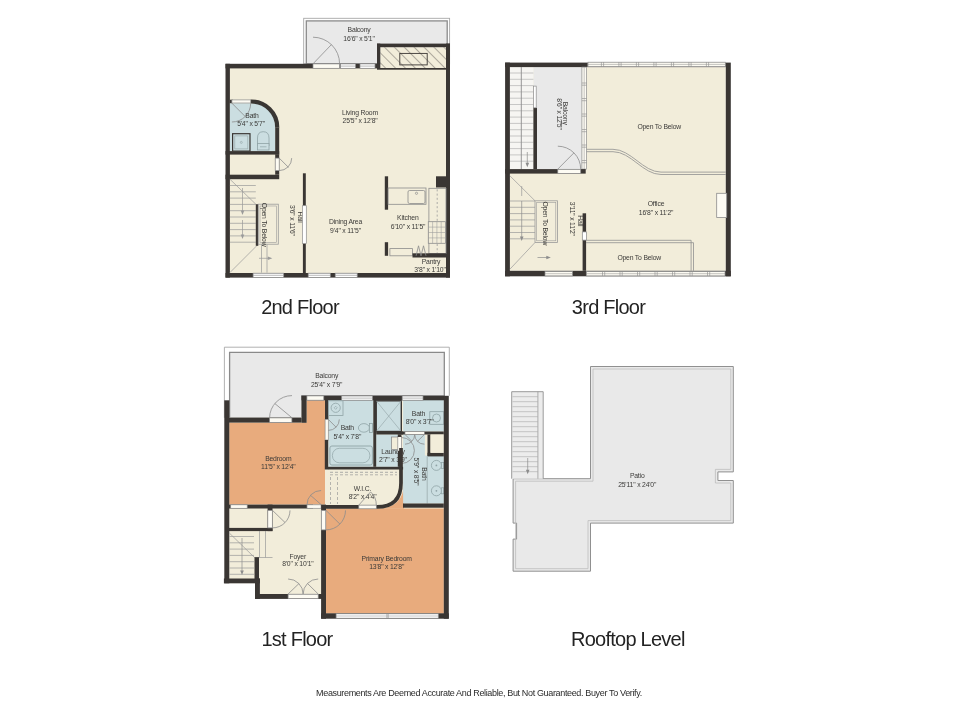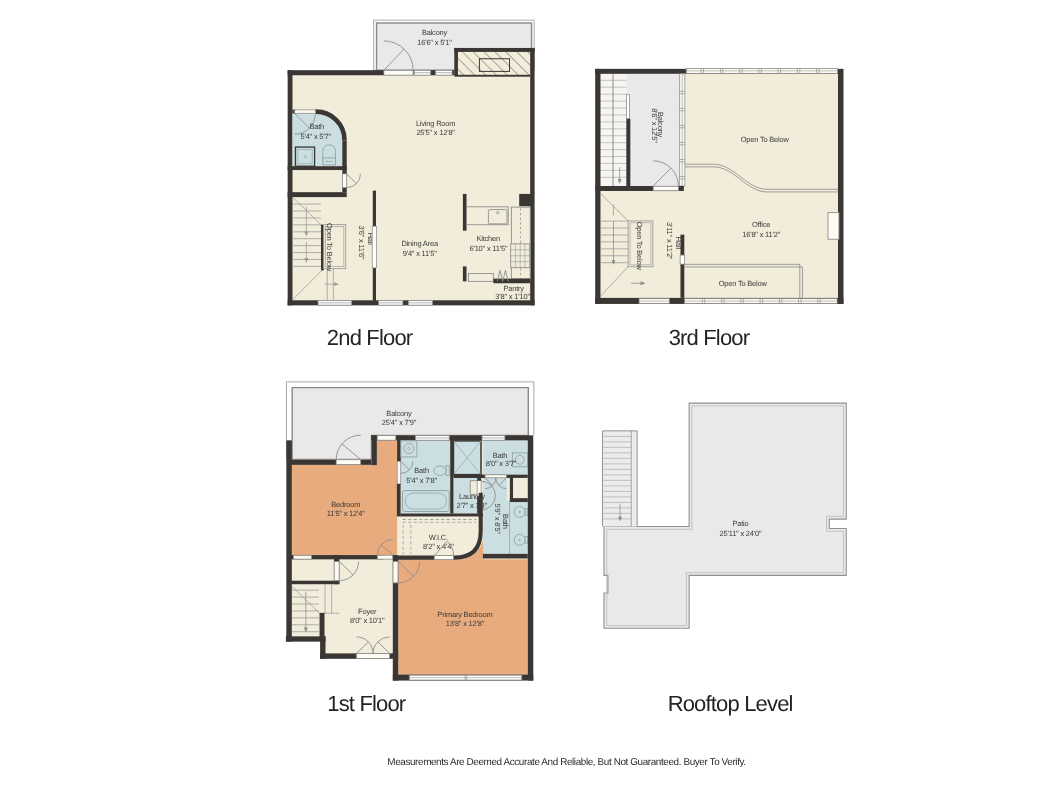--- a/index.html
+++ b/index.html
@@ -1,16 +1,16 @@
 <!DOCTYPE html>
 <html><head>
 <meta charset="utf-8">
 <style>
 html,body{margin:0;padding:0;background:#ffffff;}
-#page{width:788px;height:720px;position:relative;background:#fff;overflow:hidden;margin-left:36px;}
+#page{width:788px;height:720px;position:relative;background:#fff;overflow:hidden;}
 svg{position:absolute;top:0;left:0;}
 text{font-family:"Liberation Sans",sans-serif;fill:#3b3a38;}
 .rm{font-size:6.8px;letter-spacing:-0.18px;}
 .ttl{font-size:20px;fill:#232323;letter-spacing:-0.75px;}
 .ft{font-size:9px;fill:#2b2b2b;letter-spacing:-0.35px;}
 </style>
 </head>
 <body>
 <div id="page">
 <svg width="960" height="720" viewBox="0 0 960 720">

